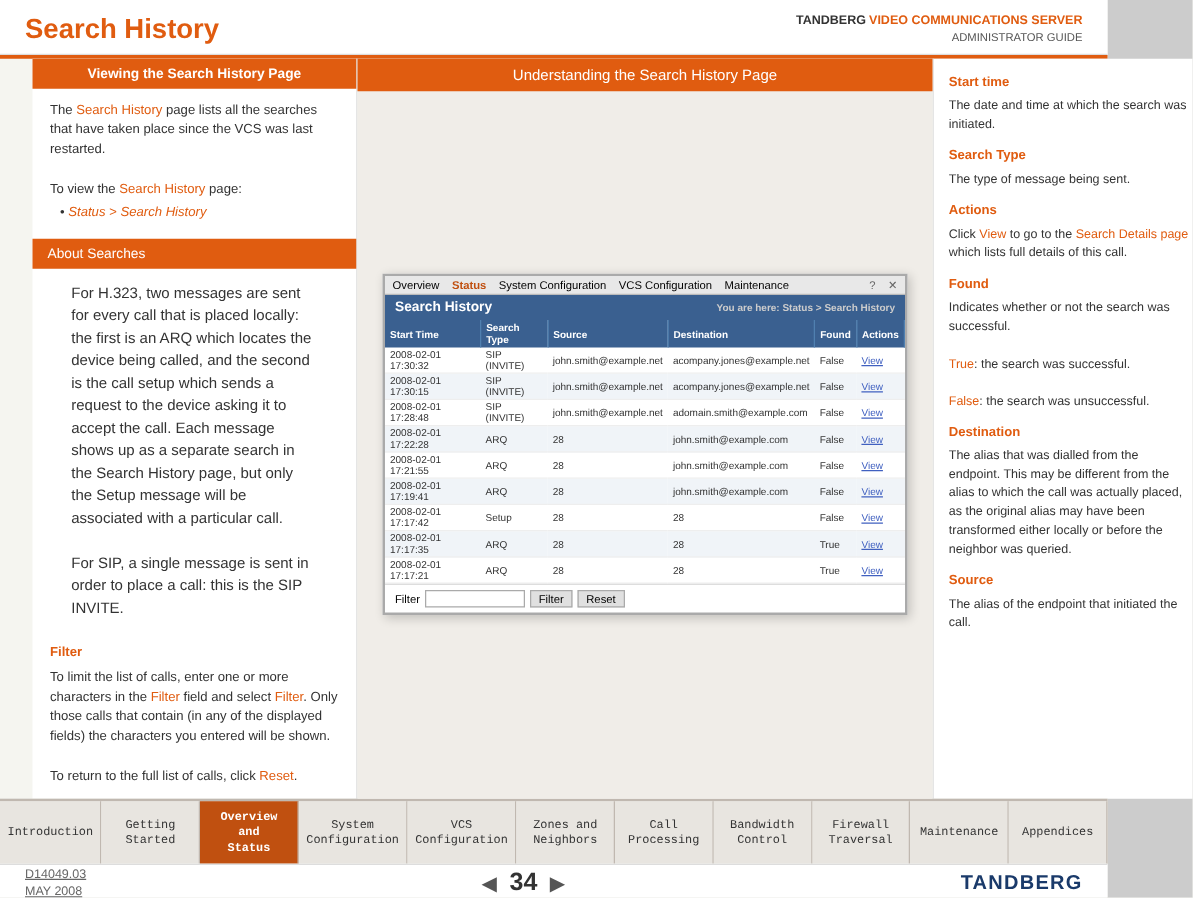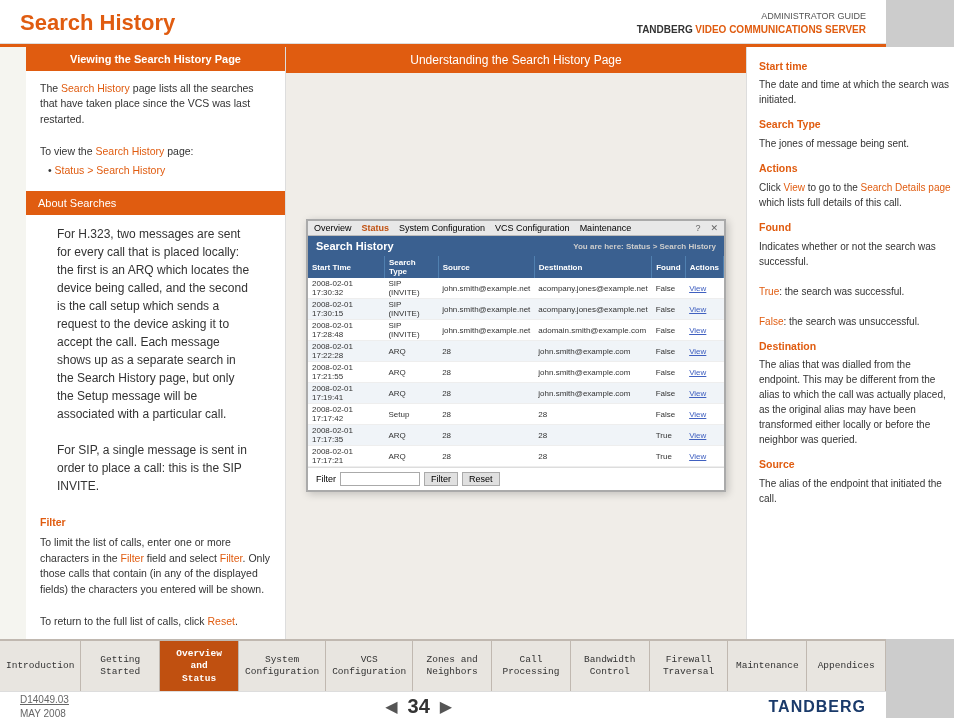--- a/index.html
+++ b/index.html
@@ -425,42 +425,42 @@
       <div class="binding-dot"></div>
       <div class="binding-dot"></div>
     </div>
   </div>
 
   <div class="main-content">
 
     <div class="title-bar">
       <span class="page-title">Search History</span>
       <div class="brand-info">
-        <div style="font-size:9px;color:#555;">ADMINISTRATOR GUIDE</div>
         <div>
           <span style="font-weight:bold;color:#333;font-size:10px;">TANDBERG</span>
           <span style="color:#e05c10;font-weight:bold;font-size:10px;"> <span>VIDEO COMMUNICATIONS SERVER</span></span>
         </div>
+        <div style="font-size:9px;color:#555;">ADMINISTRATOR GUIDE</div>
       </div>
     </div>
 
     <div class="orange-line"></div>
 
     <div class="content-body">
 
       <div class="left-sidebar">
 
         <div class="sidebar-section-header">Viewing the Search History Page</div>
 
         <div class="sidebar-text">
           <p>The <span style="color:#e05c10;">Search History</span> page lists all the searches that have taken place since the VCS was last restarted.</p>
           <br>
           <p>To view the <span style="color:#e05c10;">Search History</span> page:</p>
           <ul style="margin-top:4px;">
-            <li><span style="color:#e05c10;">Status &gt; Search History</span></li>
+            <li><span style="color:#e05c10;font-style:italic;">Status &gt; Search History</span></li>
           </ul>
         </div>
 
         <div class="sidebar-section-header-2">About Searches</div>
 
         <div class="sidebar-text-2">
           <p>For H.323, two messages are sent for every call that is placed locally: the first is an ARQ which locates the device being called, and the second is the call setup which sends a request to the device asking it to accept the call. Each message shows up as a separate search in the Search History page, but only the Setup message will be associated with a particular call.</p>
           <br>
           <p>For SIP, a single message is sent in order to place a call: this is the SIP INVITE.</p>
         </div>
@@ -596,21 +596,21 @@
         </div>
 
       </div>
 
       <div class="right-sidebar">
 
         <div class="right-section-title">Start time</div>
         <div class="right-text">The date and time at which the search was initiated.</div>
 
         <div class="right-section-title">Search Type</div>
-        <div class="right-text">The jones of message being sent.</div>
+        <div class="right-text">The type of message being sent.</div>
 
         <div class="right-section-title">Actions</div>
         <div class="right-text">
           Click <span class="hl">View</span> to go to the <span class="hl">Search Details page</span> which lists full details of this call.
         </div>
 
         <div class="right-section-title">Found</div>
         <div class="right-text">
           Indicates whether or not the search was successful.<br><br>
           <span class="hl">True</span>: the search was successful.<br><br>

